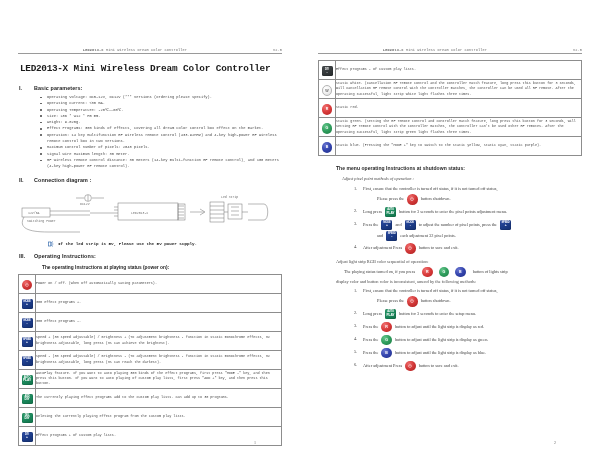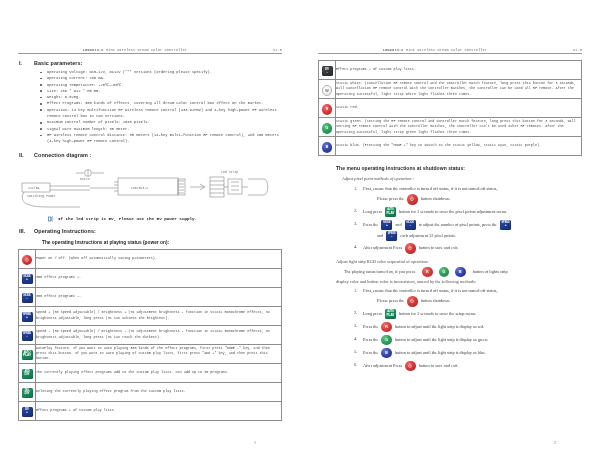--- a/index.html
+++ b/index.html
@@ -333,20 +333,24 @@
     <div class="page-inner">
 
       <div class="runhead">
         <div class="rh-center">
           <b>LED2013-X</b>
           <span>Mini Wireless Dream Color Controller</span>
         </div>
         <div class="rh-ver">V2.0</div>
       </div>
 
+      <div class="doc-title">
+        <span class="tt-model">LED2013-X</span>
+        <span class="tt-rest">Mini Wireless Dream Color Controller</span>
+      </div>
 
       <div class="sec">
         <div class="sec-num">I.</div>
         <div class="sec-head">Basic parameters:</div>
       </div>
 
       <ul class="params">
         <li>Operating Voltage: DC5-12V, DC12V (*** versions (ordering please specify).</li>
         <li>Operating Current:  &lt;30 mA.</li>
         <li>Operating Temperature:  -20℃——60℃.</li>

